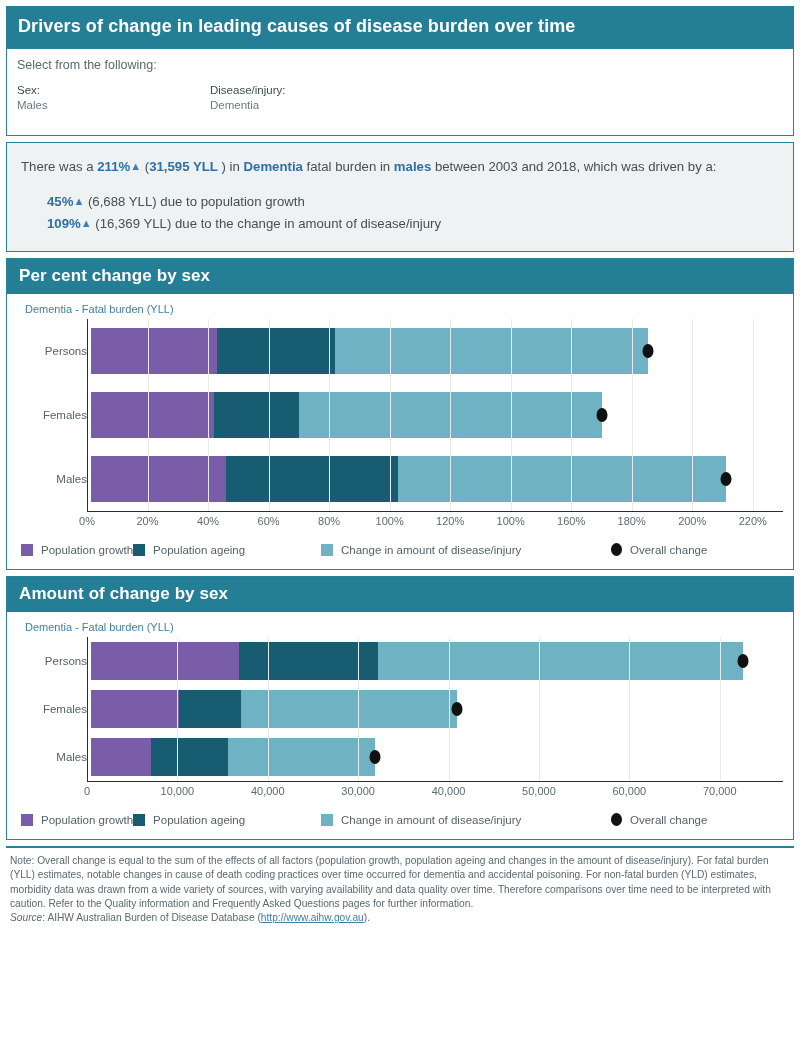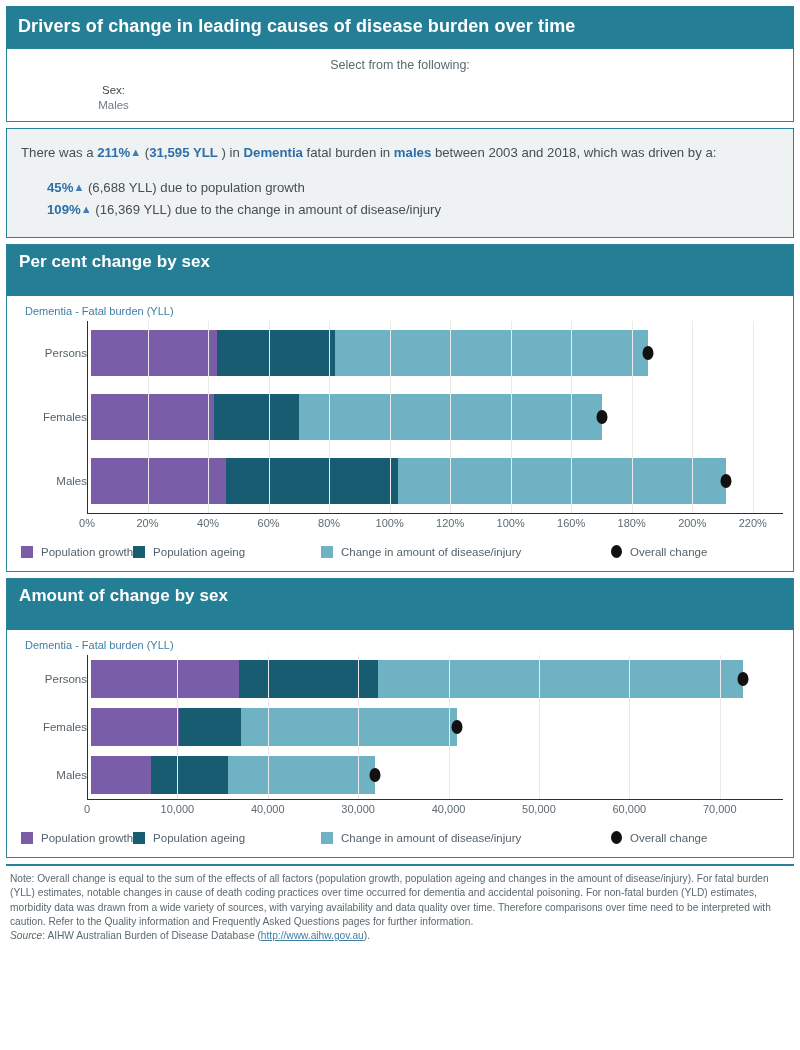--- a/index.html
+++ b/index.html
@@ -7,25 +7,25 @@
     width:800px;height:1050px;
     background:#ffffff;
     font-family:"Liberation Sans", sans-serif;
     color:#333333;
     -webkit-font-smoothing:antialiased;
   }
   .page{width:800px;height:1050px;position:relative;box-sizing:border-box;padding:6px 6px 0 6px;}
 
   
   .panel{border:1px solid #2a8299;background:#ffffff;box-sizing:border-box;}
-  .band{background:#247e96;color:#ffffff;padding:7px 12px 24px 12px;font-size:17px;font-weight:bold;letter-spacing:.1px;}
+  .band{background:#247e96;color:#ffffff;padding:7px 12px 8px 12px;font-size:17px;font-weight:bold;letter-spacing:.1px;}
   .band.main{font-size:18px;padding:10px 12px 11px 12px;}
 
   
-  .selector{padding:9px 10px 10px 10px;text-align:center;}
+  .selector{padding:9px 10px 24px 10px;}
   .sel-title{font-size:12.5px;color:#5a6a70;margin-bottom:12px;}
   .sel-row{display:flex;}
   .sel-col{width:193px;}
   .sel-col.c1{width:193px;}
   .sel-label{font-size:11.5px;color:#3c4a50;margin-bottom:3px;}
   .sel-value{font-size:11.5px;color:#6b7b82;}
 
   
   .narrative{background:#eef2f3;border:1px solid #2a8299;box-sizing:border-box;padding:14px 14px 16px 14px;margin-top:6px;}
   .narr-line{font-size:13.2px;color:#454f54;line-height:20px;}
@@ -80,20 +80,24 @@
 
   <div class="band main">Drivers of change in leading causes of disease burden over time</div>
 
   <div class="panel selector">
     <div class="sel-title">Select from the following:</div>
     <div class="sel-row">
       <div class="sel-col c1">
         <div class="sel-label">Sex:</div>
         <div class="sel-value">Males</div>
       </div>
+      <div class="sel-col">
+        <div class="sel-label">Disease/injury:</div>
+        <div class="sel-value">Dementia</div>
+      </div>
     </div>
   </div>
 
   <div class="narrative">
     <div class="narr-line">
       <span>There was a </span><span class="b">211%</span><span class="tri">▲</span><span> (</span><span class="b">31,595 YLL</span><span> ) in </span><span class="b">Dementia</span><span> fatal burden in </span><span class="b">males</span><span> between 2003 and 2018, which was driven by a:</span>
     </div>
     <div class="narr-bullets">
       <div class="narr-line">
         <span class="b">45%</span><span class="tri">▲</span>

